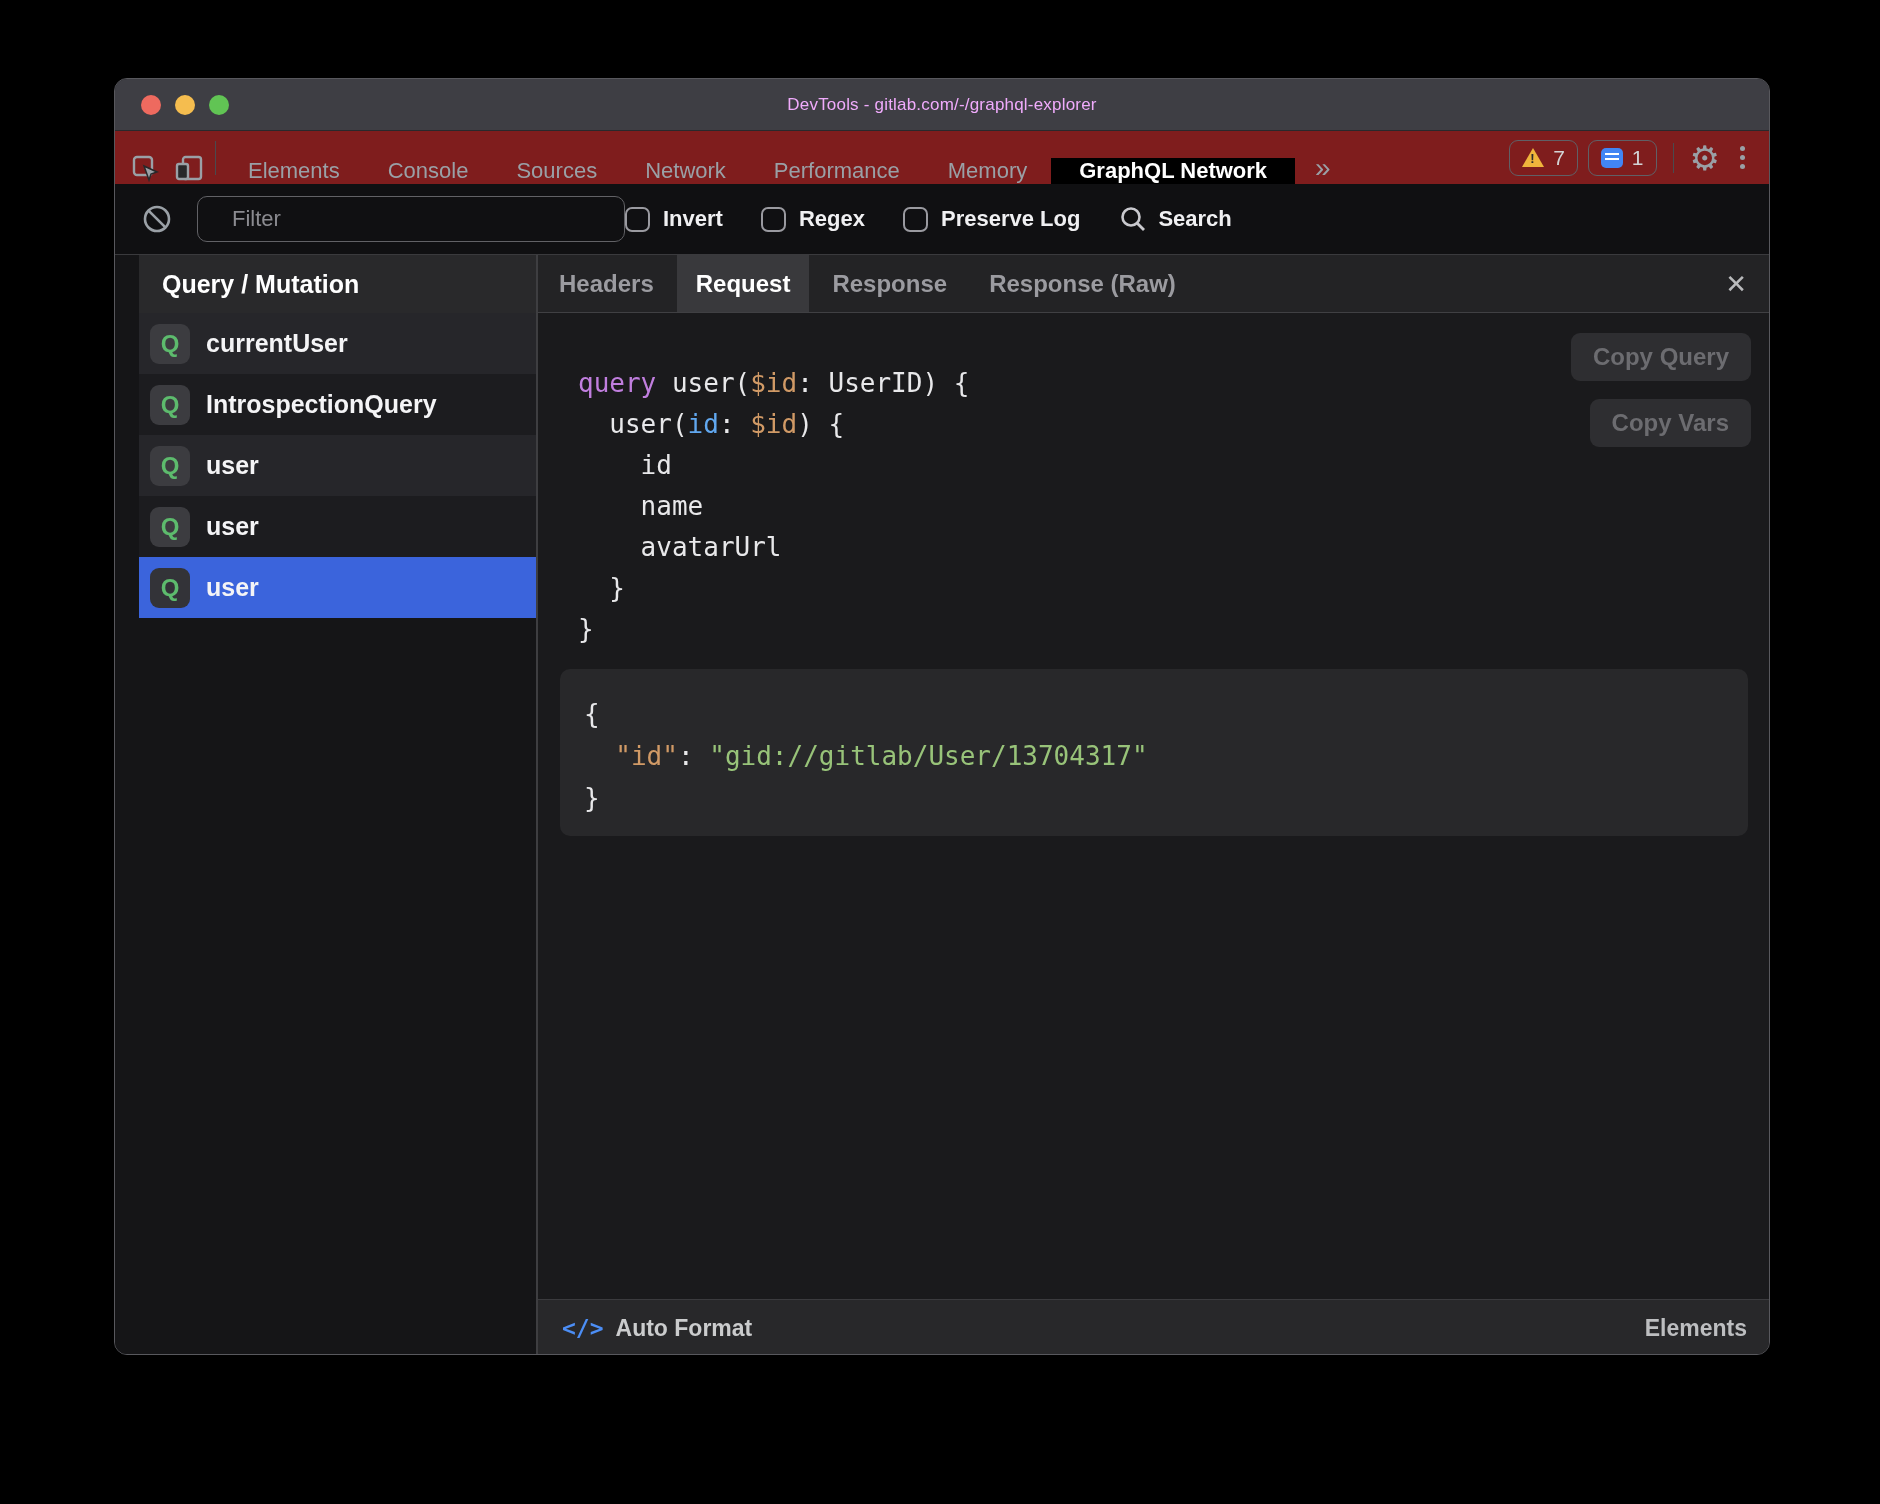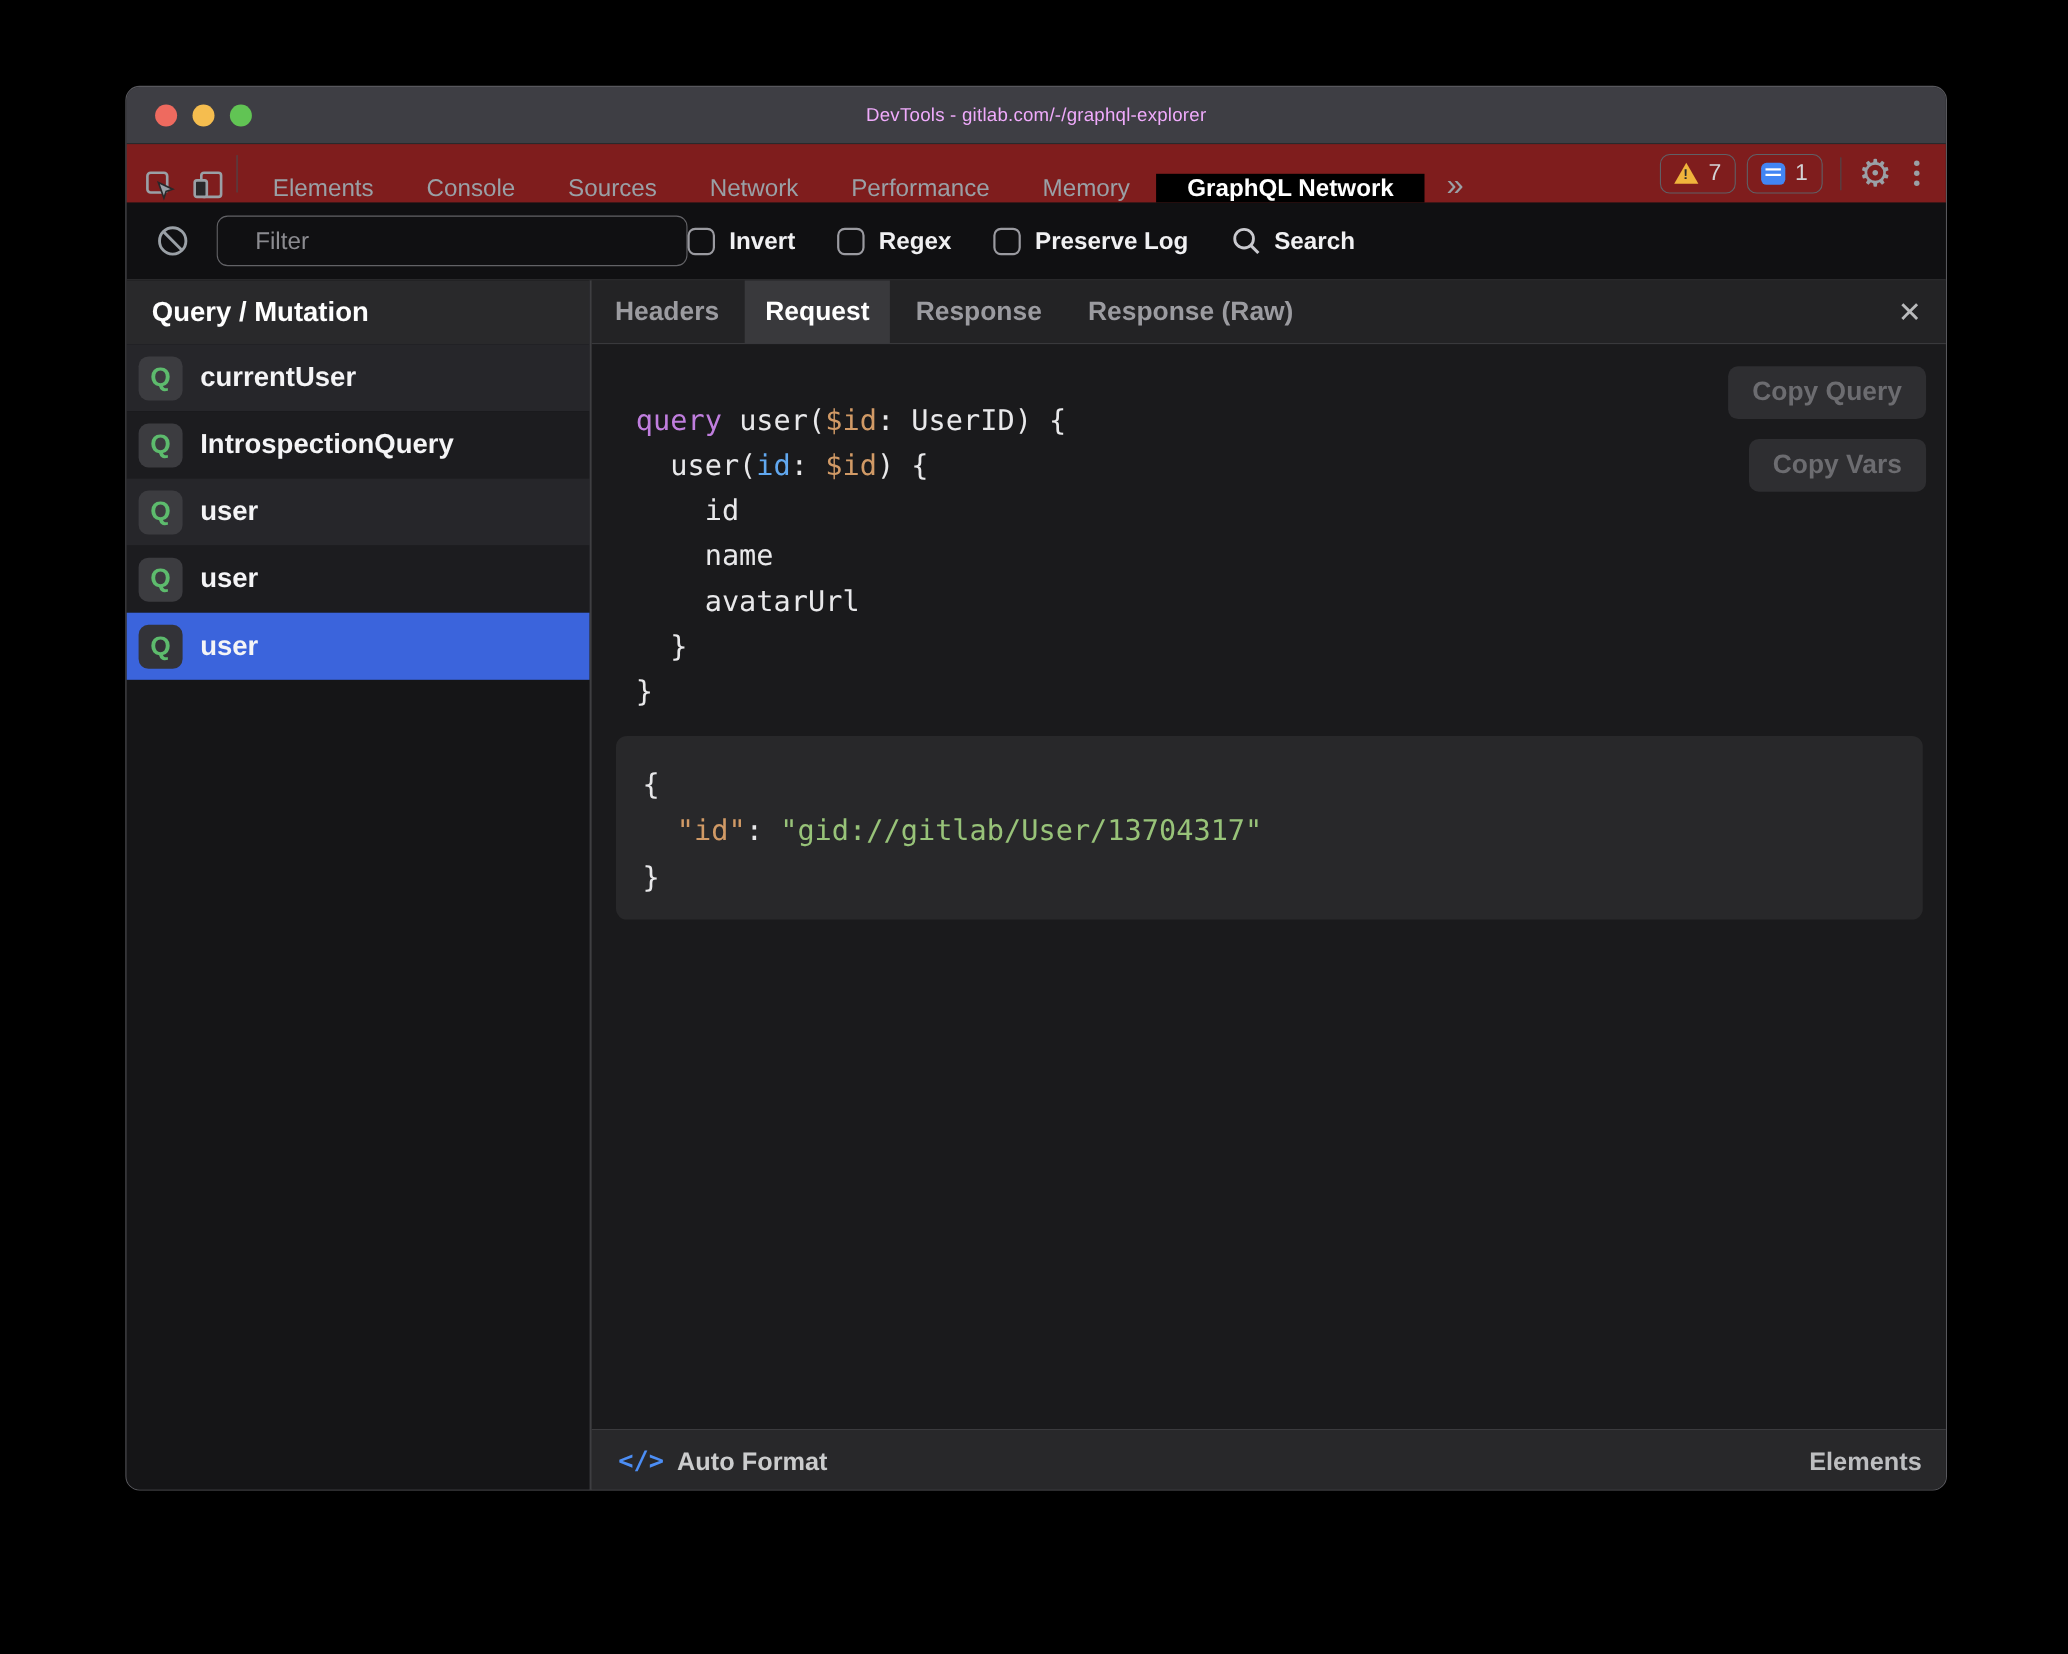--- a/index.html
+++ b/index.html
@@ -52,21 +52,21 @@
   .filter-input::placeholder{color:#8b8b90;}
   .cb-groups{display:flex;align-items:center;gap:38px;}
   .cb-group{display:flex;align-items:center;gap:13px;}
   .cb-box{width:25px;height:25px;border:2.5px solid #9a9aa0;border-radius:7px;background:transparent;}
   .cb-label{color:#f0f0f2;font-size:22px;font-weight:bold;}
   .search-group{display:flex;align-items:center;gap:10px;margin-left:38px;}
   .search-label{color:#f0f0f2;font-size:22px;font-weight:bold;}
 
   
   .main{display:flex;height:1101px;}
-  .sidebar{width:421px;display:flex;flex-direction:column;background:#151517;}
+  .sidebar{width:421px;display:flex;flex-direction:column;background:#151517;padding-left:24px;}
   .sb-header{height:58px;background:#29292b;display:flex;align-items:center;padding-left:23px;
     color:#fff;font-size:25px;font-weight:bold;flex:0 0 auto;}
   .sb-row{height:61px;display:flex;align-items:center;padding-left:11px;gap:16px;flex:0 0 auto;}
   .sb-row.odd{background:#26262a;}
   .sb-row.even{background:#1c1c1f;}
   .sb-row.selected{background:var(--selected-row,#3b64dc);}
   .q-badge{width:40px;height:40px;border-radius:9px;background:#3c3c40;display:flex;
     align-items:center;justify-content:center;color:var(--q-badge-green,#5dbb6d);
     font-size:24px;font-weight:bold;}
   .sb-row.selected .q-badge{background:#333338;}

